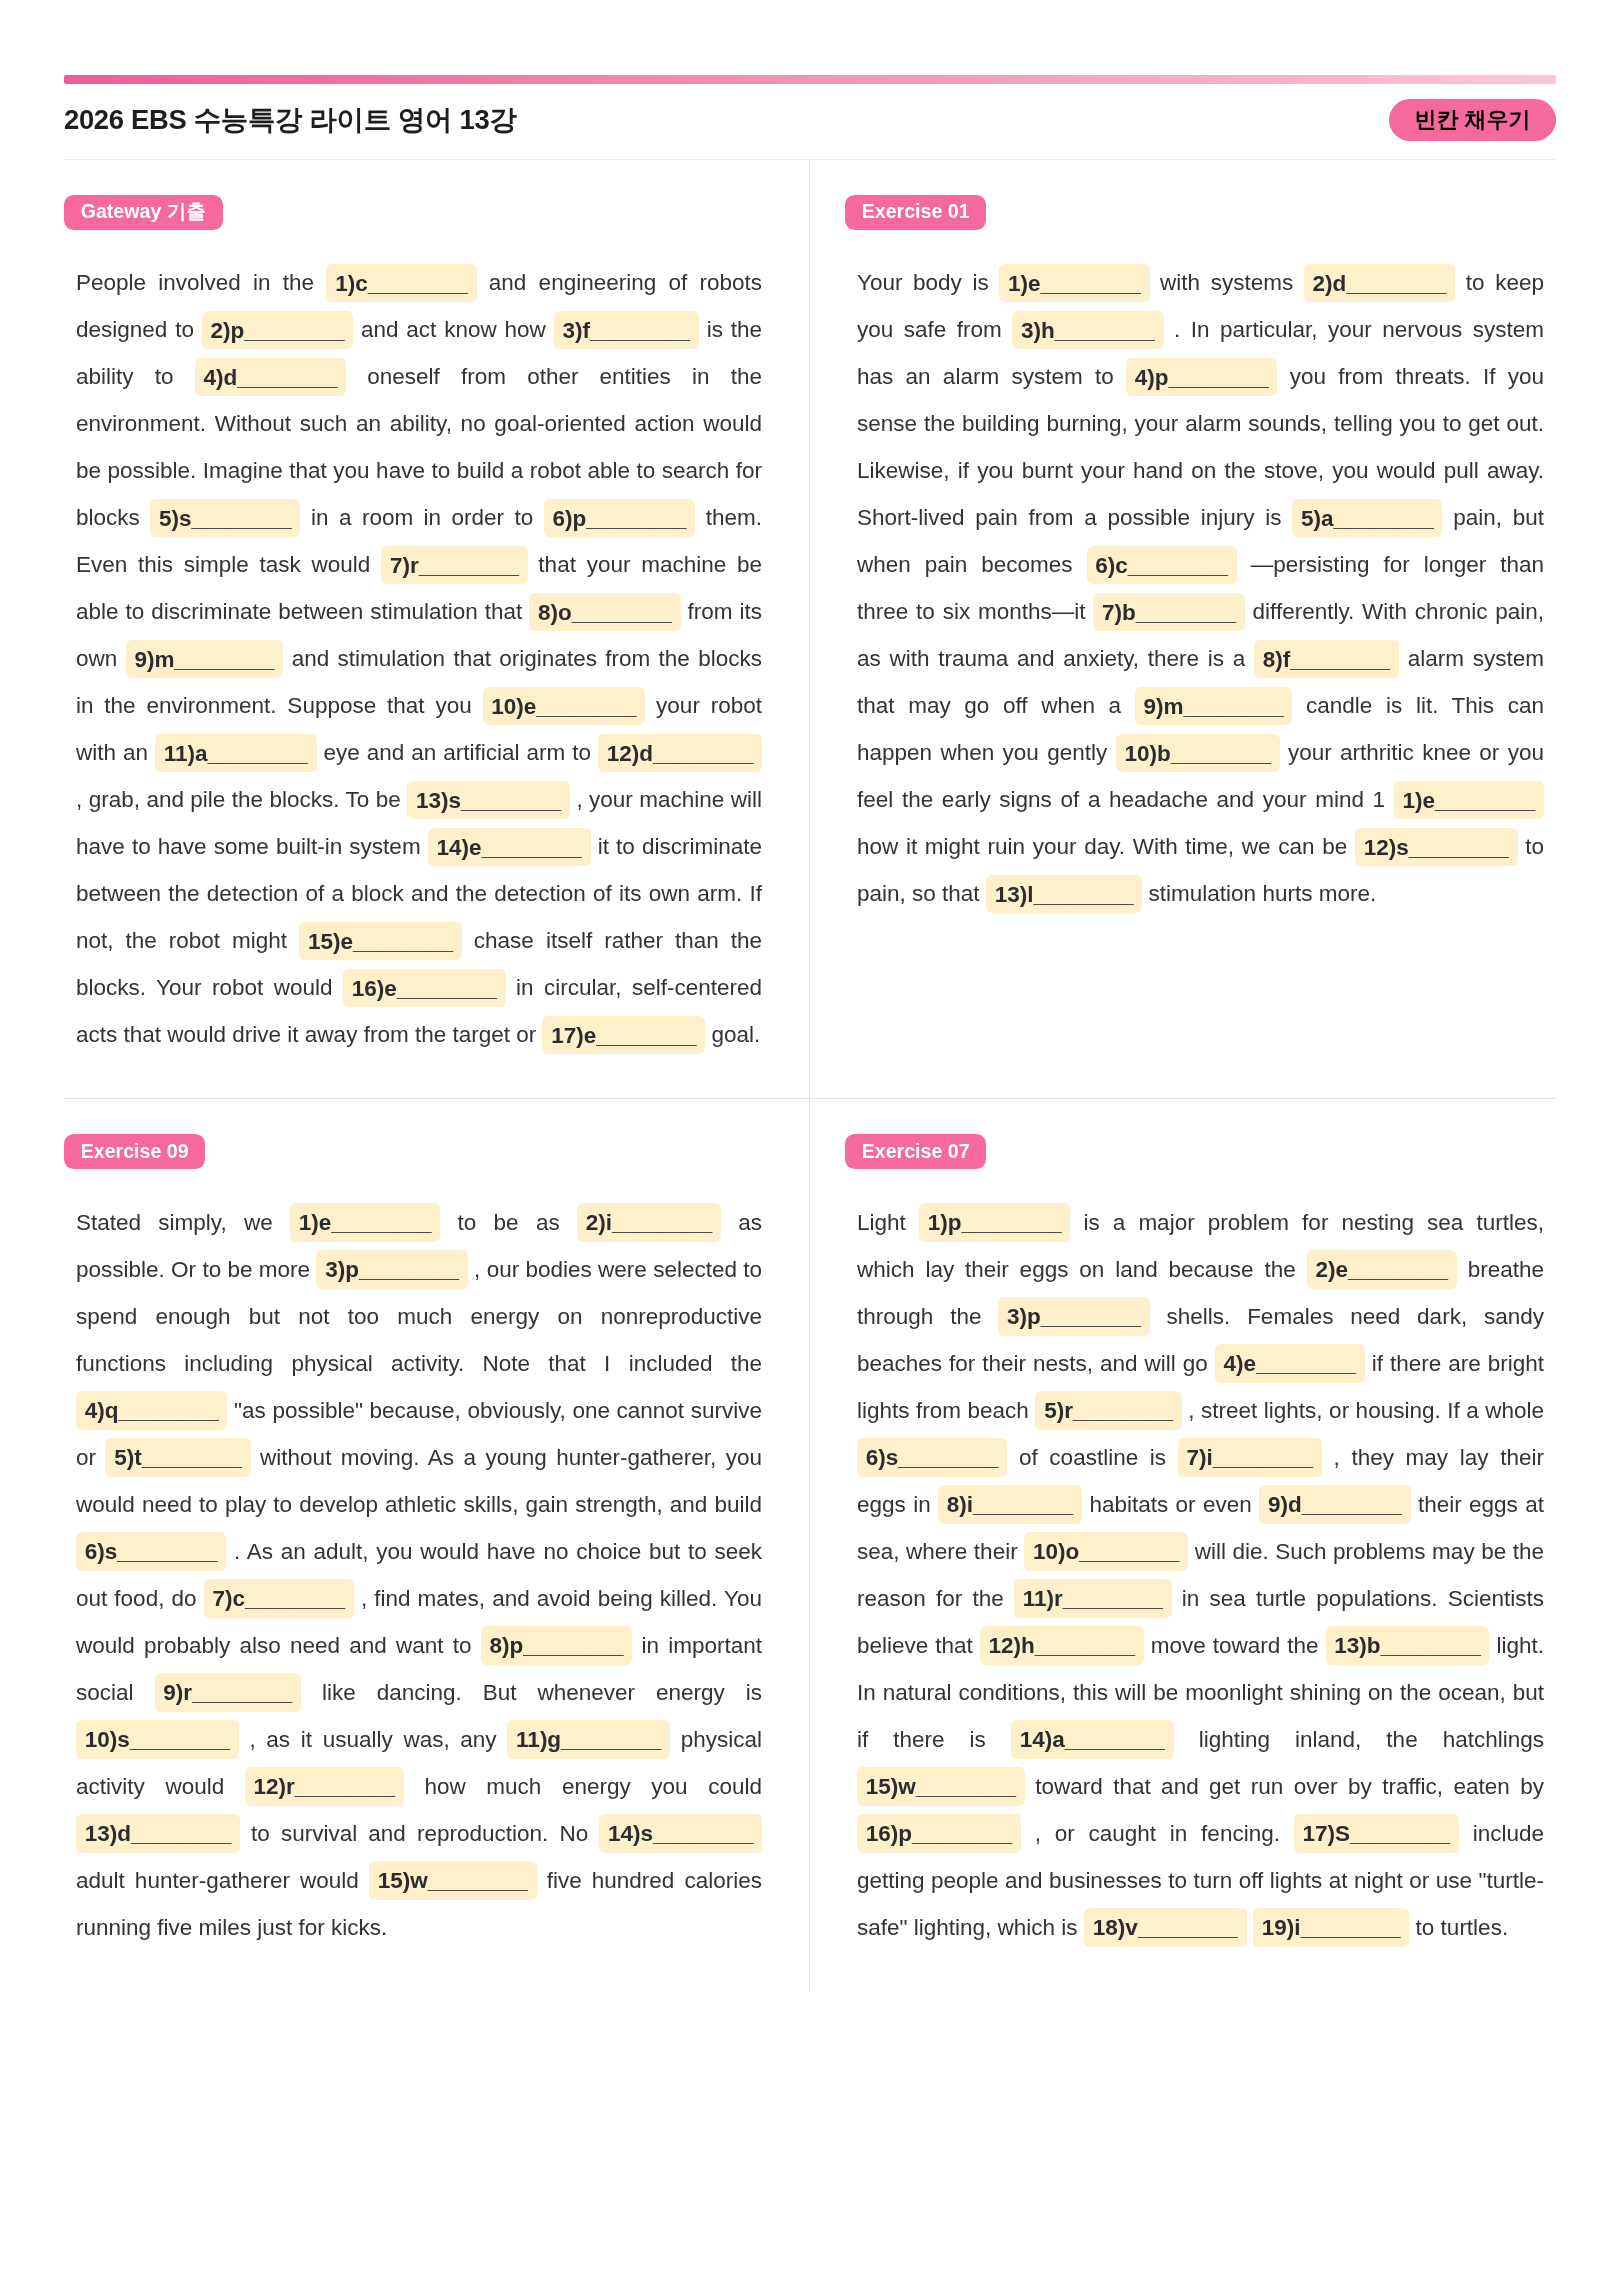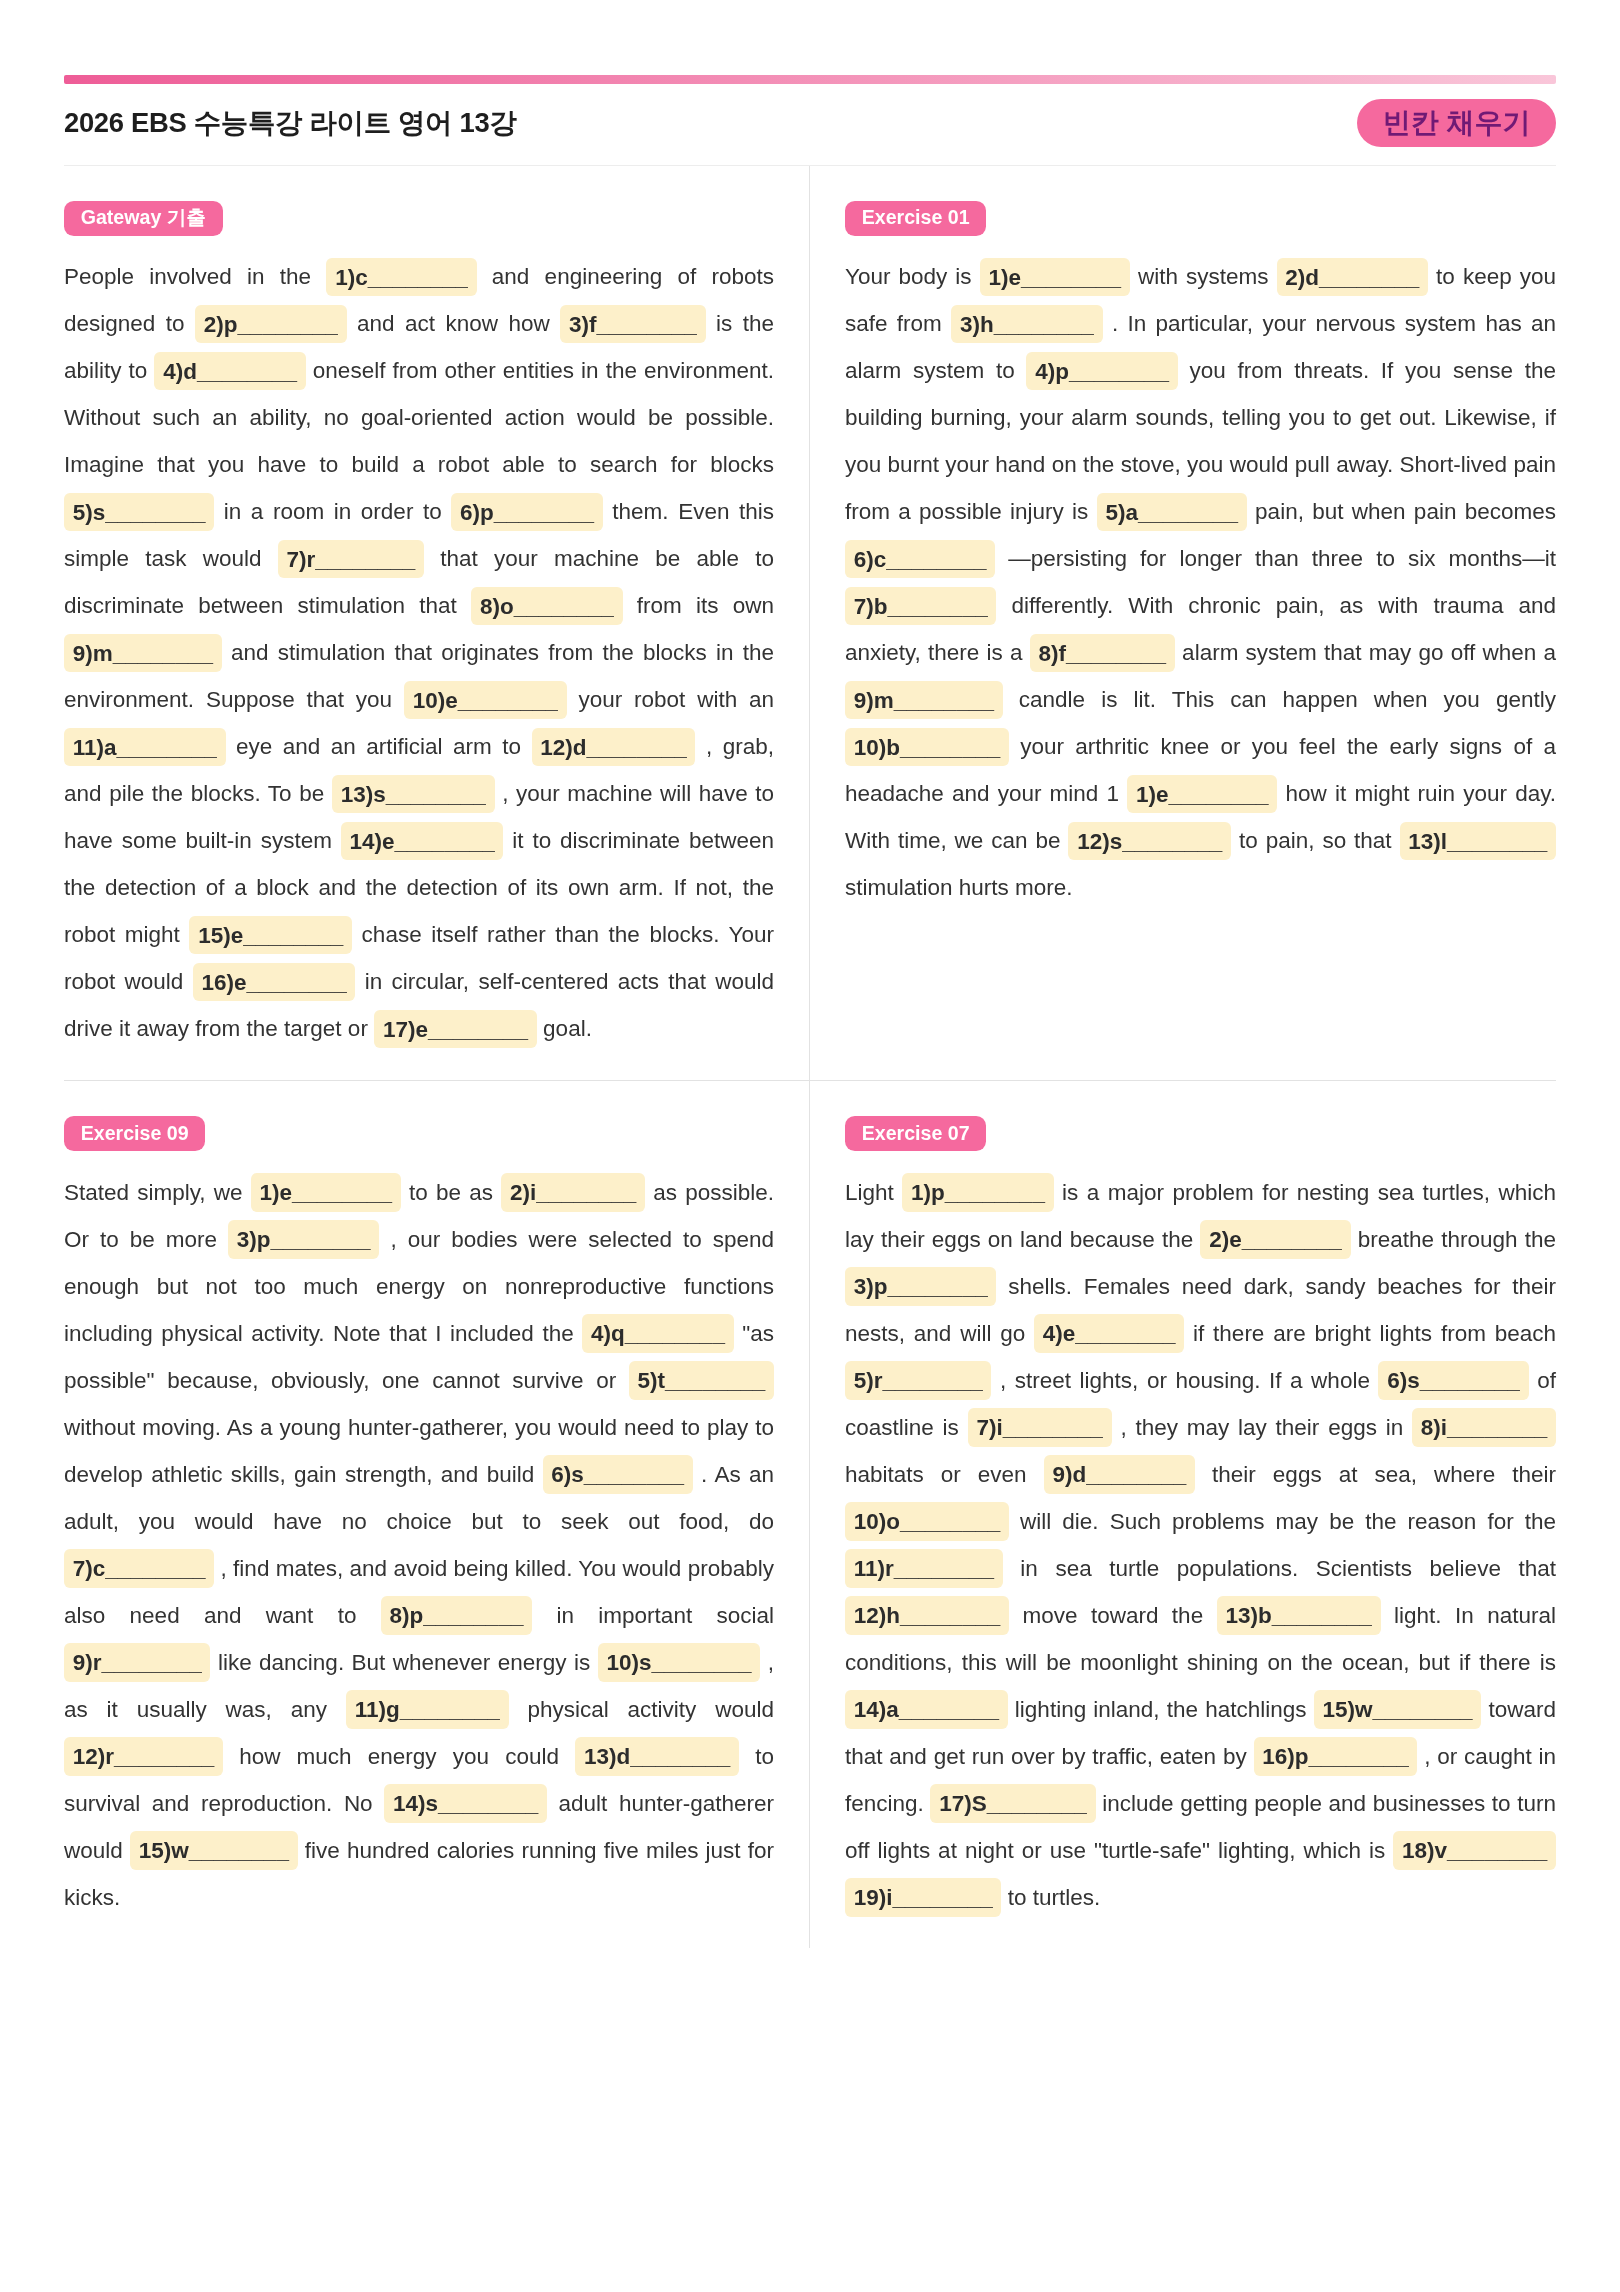--- a/index.html
+++ b/index.html
@@ -15,33 +15,33 @@
   body{font-family:"Liberation Sans","DejaVu Sans",sans-serif;color:var(--ink);}
   .page{position:relative;width:1620px;height:2043px;margin:0 auto;background:#ffffff;overflow:hidden;}
   .inner{padding:0 64px;}
 
   
   .topbar{height:8.8px;margin-top:75px;border-radius:2px;
           background:linear-gradient(to right,var(--grad-a),var(--grad-b));}
   .header-row{display:flex;align-items:center;justify-content:space-between;
               padding:15.7px 0 17.6px;border-bottom:1px solid #ededed;}
   .page-title{margin:0;font-size:27.4px;font-weight:bold;color:#1e1e1e;letter-spacing:-0.3px;}
-  .mode-pill{background:var(--accent);color:#701a75;font-weight:bold;font-size:28px;
+  .mode-pill{background:var(--accent);color:#000000;font-weight:bold;font-size:22px;
              padding:9.8px 25.5px;border-radius:27.4px;line-height:1;white-space:nowrap;text-align:center;}
 
   
   .grid{display:grid;grid-template-columns:1fr 1fr;grid-template-rows:minmax(889px,auto) auto;}
   .cell{padding:35px 35px 27.4px 0;}
   .cell.right{padding:35px 0 17px 35px;}
   .cell.leftcol{border-right:1px solid var(--divider);}
   .cell.toprow{border-bottom:1px solid var(--divider);}
 
   .sec-badge{display:inline-block;background:var(--accent);color:#ffffff;font-weight:bold;
              font-size:19.6px;line-height:1;padding:7.8px 16.7px;border-radius:9.8px;margin-bottom:17.6px;}
-  .passage{margin:0;font-size:22.5px;line-height:47px;text-align:justify;color:var(--ink);}
+  .passage{margin:12px;font-size:22.5px;line-height:47px;text-align:justify;color:var(--ink);}
   .passage .blank{font-weight:bold;background:var(--highlight);border-radius:5.9px;
                   padding:6.9px 8.8px;white-space:nowrap;color:#2c2c2c;}
 
   
   .page-footer{position:absolute;left:64px;top:2203px;font-size:20px;color:#949494;}
 </style>
 </head>
 <body>
 
 <div class="page">

